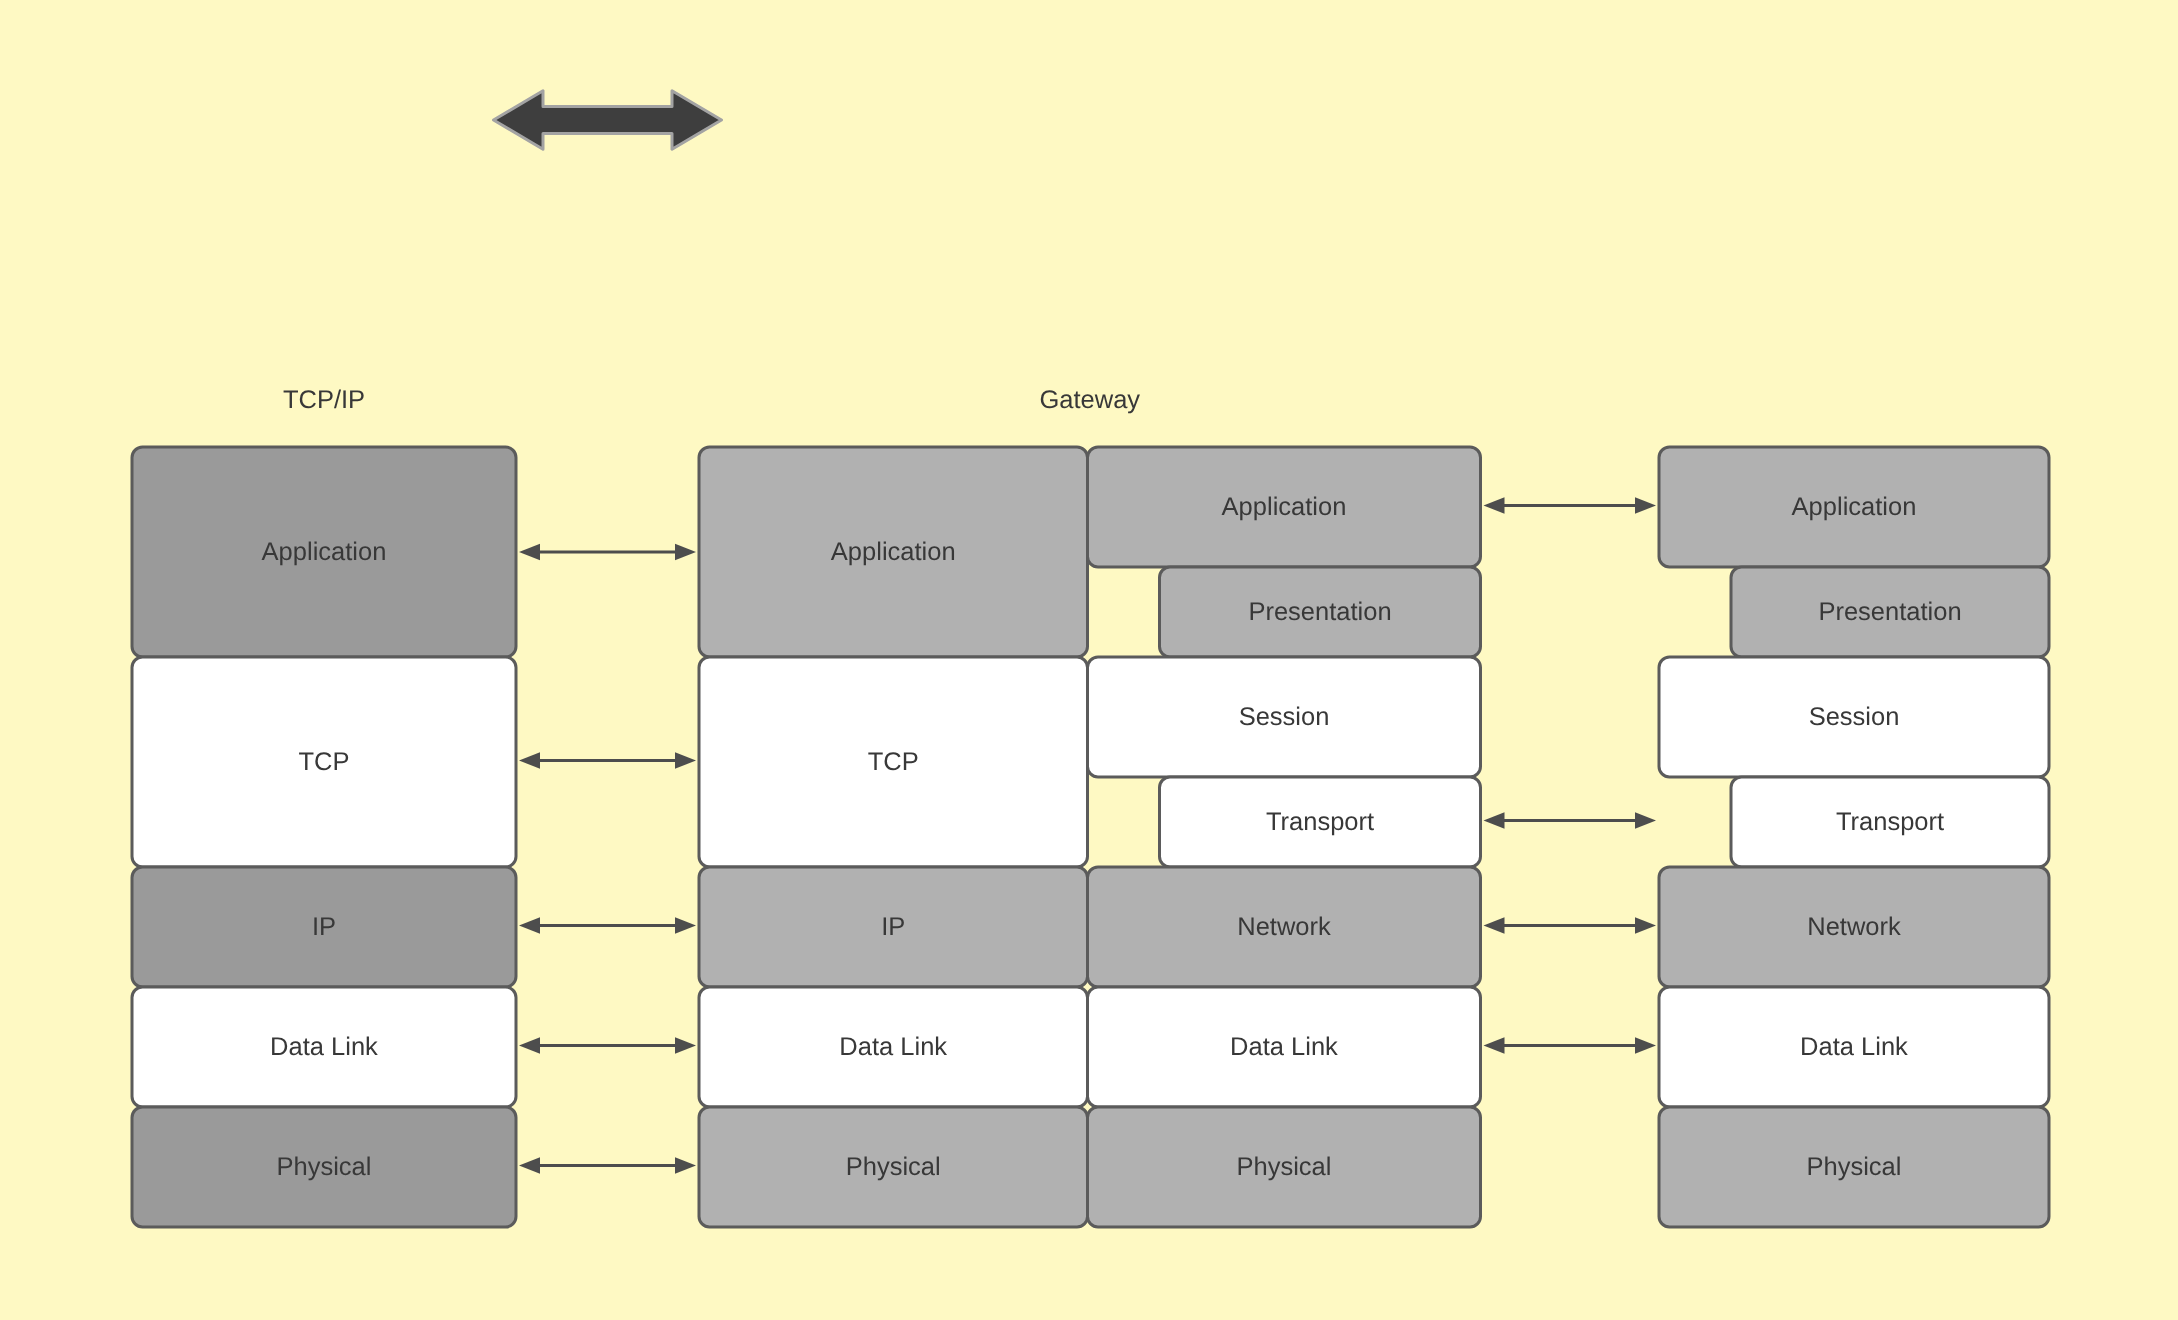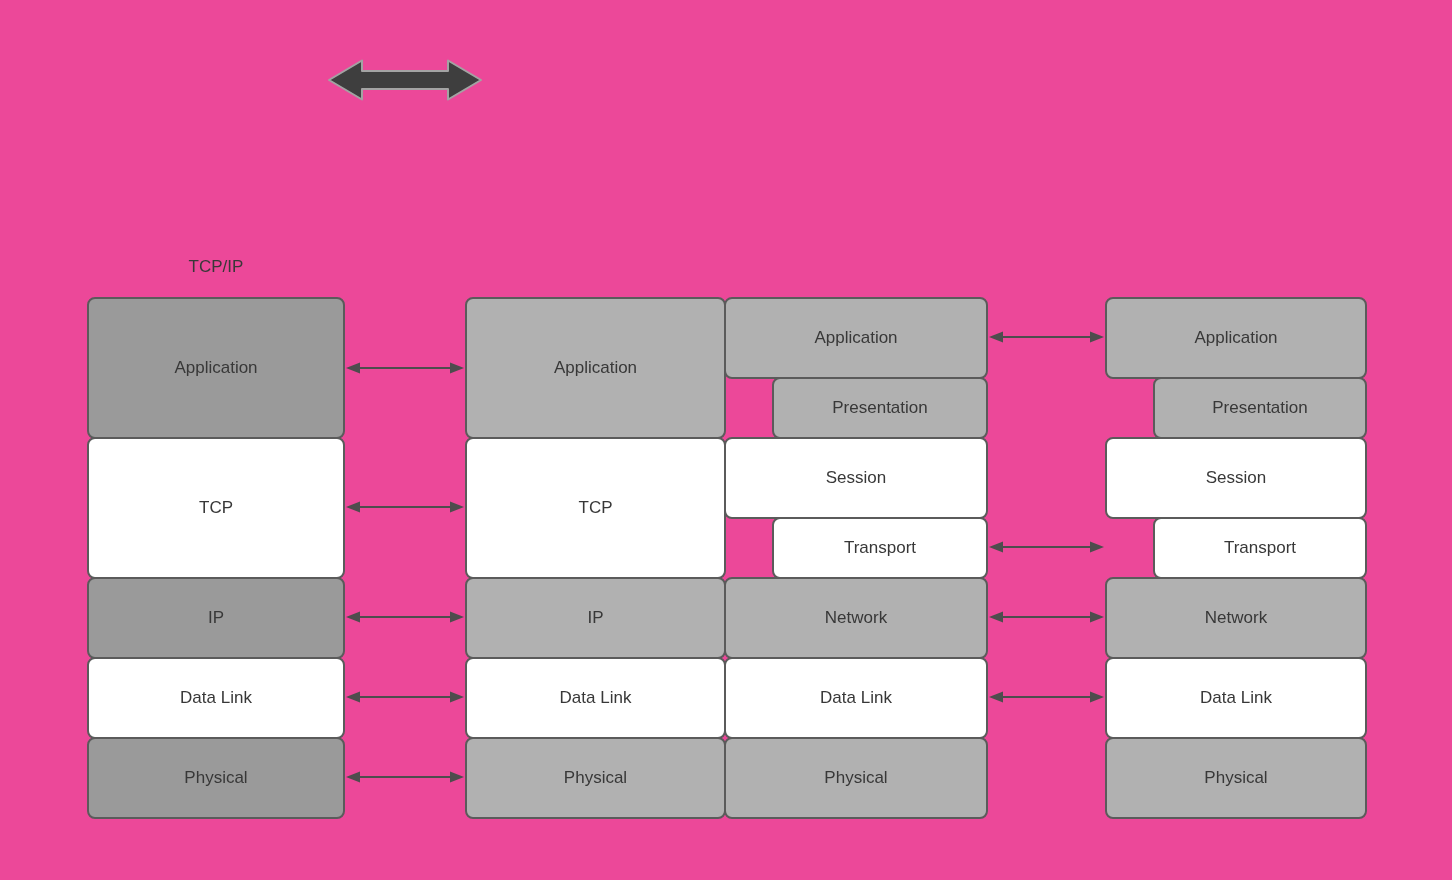--- a/index.html
+++ b/index.html
@@ -8,21 +8,21 @@
   }
   html,body{margin:0;padding:0;}
   body{
     font-family:"Liberation Sans","DejaVu Sans",sans-serif;
     background:#ffffff;
   }
   .canvas{
     position:relative;
     width:1452px;
     height:880px;
-    background:#ec4899;
+    background:#fef9c3;
     overflow:hidden;
   }
   .header{
     position:absolute;
     text-align:center;
     font-size:17px;
     color:var(--text);
     line-height:20px;
   }
   .stack{
@@ -52,20 +52,21 @@
 </head>
 <body>
 
 <div class="canvas">
 
   <svg class="bigarrow" style="left:326px;top:57px" width="158" height="46" viewBox="0 0 158 46">
     <path d="M 3,23 L 36,3.5 L 36,14 L 122,14 L 122,3.5 L 155,23 L 122,42.5 L 122,32 L 36,32 L 36,42.5 Z" stroke-width="2" stroke-linejoin="round" fill="#3e3e3e" stroke="#a3a3a3"></path>
   </svg>
 
   <div class="header" style="left:87px;top:257px;width:258px">TCP/IP</div>
+  <div class="header" style="left:465px;top:257px;width:523px">Gateway</div>
 
   <div class="stack" style="left:87px;top:297px;width:258px">
     <div class="box h140" style="background: rgb(154, 154, 154);">
       <span>Application</span>
       </div>
     <div class="box h140" style="background: rgb(255, 255, 255);">
       <span>TCP</span>
       </div>
     <div class="box h80" style="background: rgb(154, 154, 154);">
       <span>IP</span>

